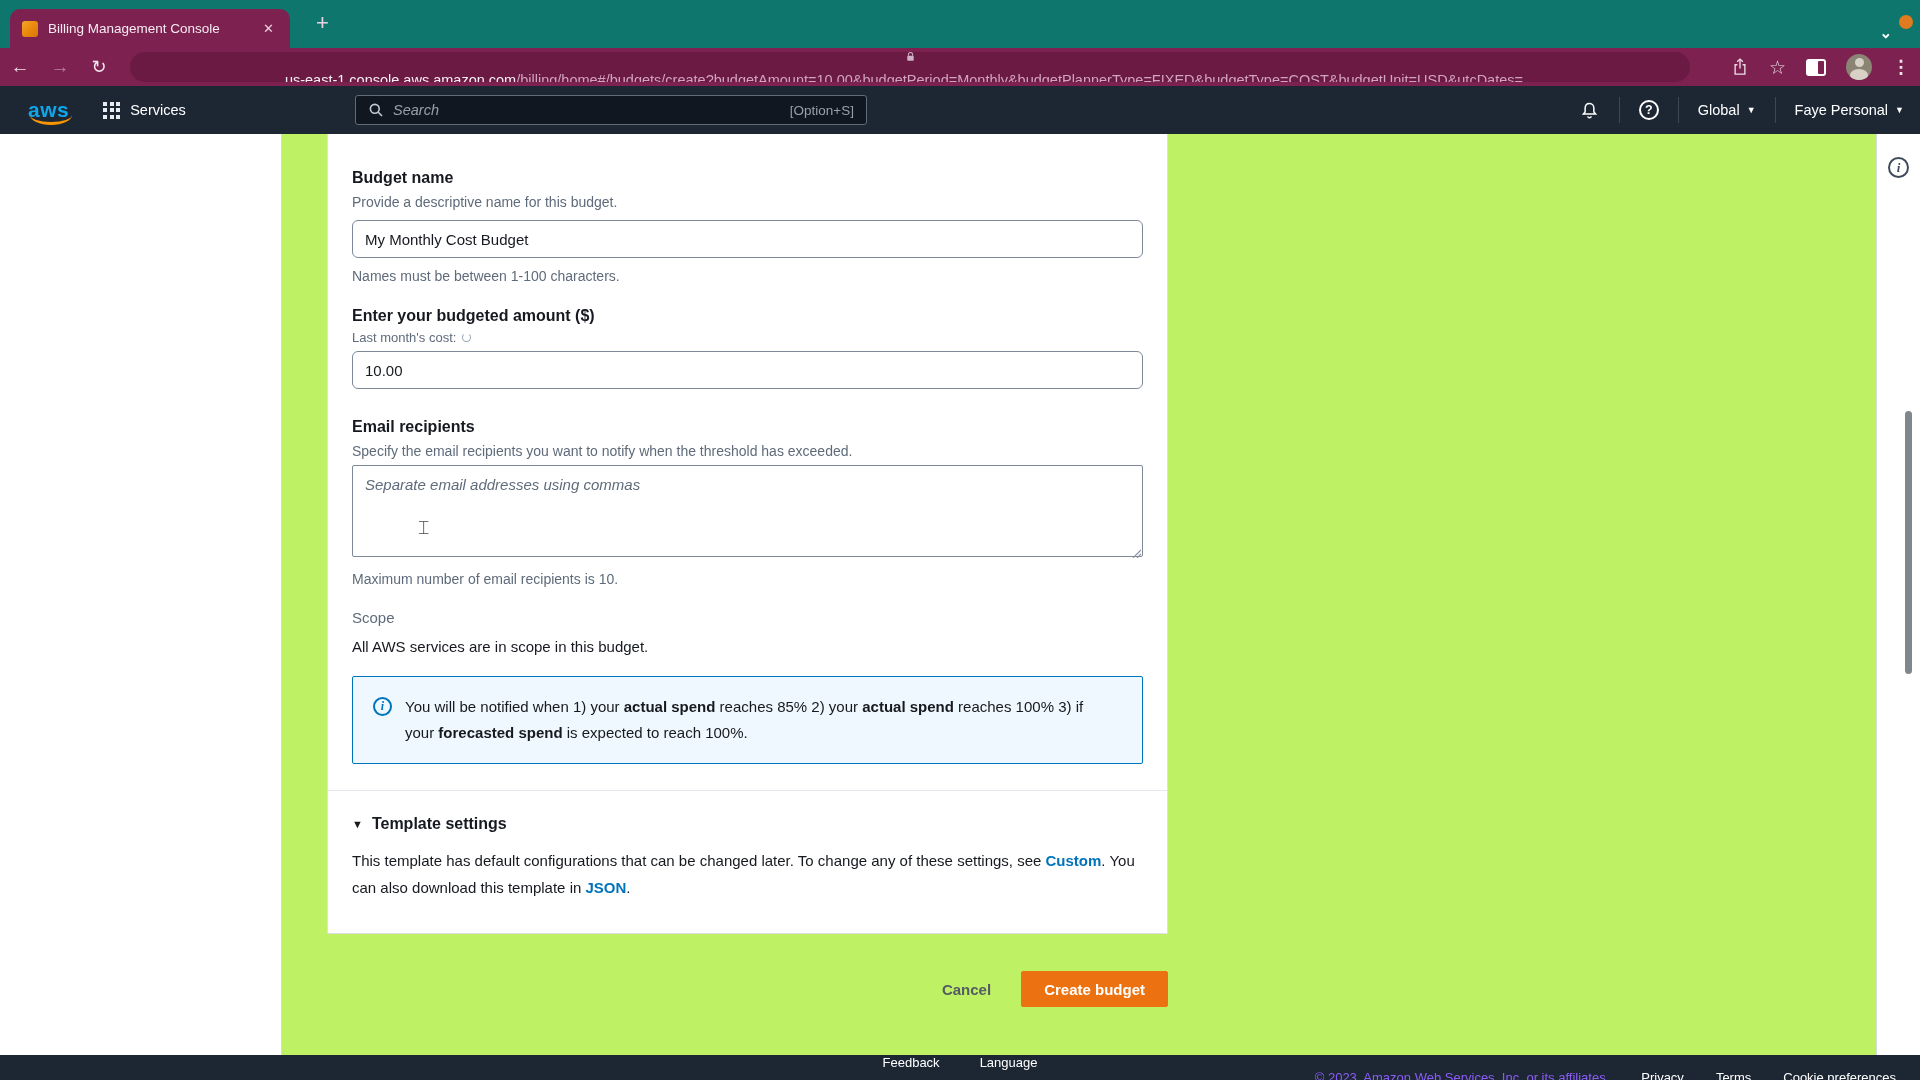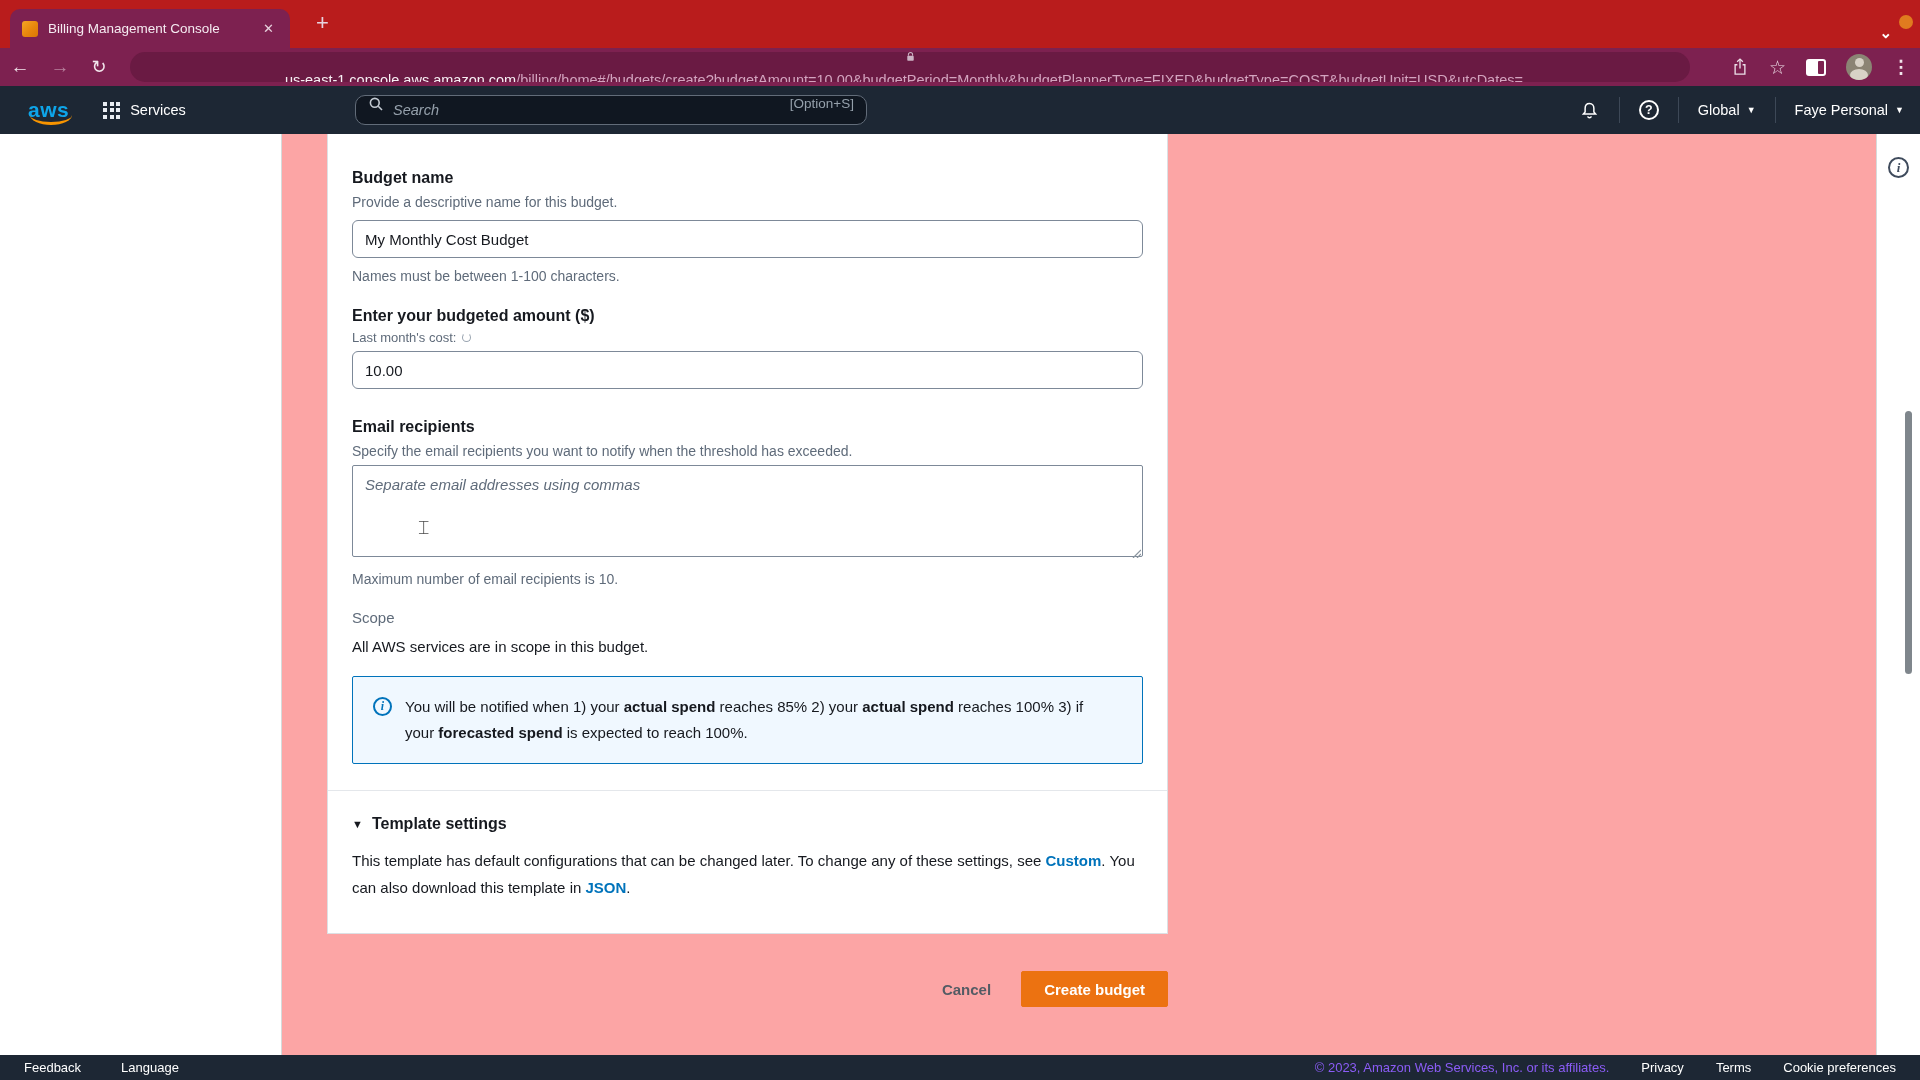--- a/index.html
+++ b/index.html
@@ -1,20 +1,20 @@
 <!DOCTYPE html>
 <html><head>
 <meta charset="utf-8">
 <style>
   * { margin:0; padding:0; box-sizing:border-box; }
   html,body { width:1920px; height:1080px; overflow:hidden; font-family:"Liberation Sans", sans-serif; }
   .screen { position:relative; width:1920px; height:1080px; background:#f2f3f3; }
 
   
-  .tabstrip { position:absolute; left:0; top:0; width:1920px; height:48px; background:#b91c1c; }
+  .tabstrip { position:absolute; left:0; top:0; width:1920px; height:48px; background:#0f766e; }
   .tab { position:absolute; left:10px; top:9px; width:280px; height:39px; background:#7d2150;
          border-radius:10px 10px 0 0; display:flex; align-items:center; padding:0 12px; gap:10px; }
   .favicon { width:16px; height:16px; border-radius:3px;
              background:linear-gradient(135deg,#f5a623 0%, #e8860d 55%, #d97706 100%); flex:0 0 auto; }
   .tab-title { color:#f5ebf1; font-size:13.5px; white-space:nowrap; overflow:hidden; flex:1; }
   .tab-close { color:#e7d2de; font-size:13px; cursor:default; padding:2px 4px; }
   .newtab { position:absolute; left:316px; top:12px; color:#e7d2de; font-size:22px; line-height:22px; }
   .reddot { position:absolute; right:7px; top:15px; width:14px; height:14px; border-radius:50%; background:#e07b1f; }
   .chrome-chevron { position:absolute; right:28px; top:24px; color:#fff; font-size:15px; font-weight:700; }
 
@@ -41,33 +41,33 @@
   .awsnav { position:absolute; left:0; top:86px; width:1920px; height:48px; background:#1d2734;
             display:flex; align-items:center; color:#fff; }
   .awslogo { position:relative; margin-left:28px; font-size:21px; font-weight:700; letter-spacing:.5px; color:#0ea5e9; }
   .awslogo::after { content:""; position:absolute; left:2px; right:-3px; bottom:-3px; height:9px;
                     border-bottom:3px solid #f79400; border-radius:0 0 60% 60% / 0 0 100% 100%; }
   .navdivider { width:1px; height:26px; background:#3d4857; }
   .services { display:flex; align-items:center; gap:10px; margin-left:34px; font-size:14.5px; }
   .gridicon { display:grid; grid-template-columns:repeat(3,4px); grid-gap:2.5px; }
   .gridicon i { width:4px; height:4px; background:#e9edf2; display:block; }
   .searchbox { position:absolute; left:355px; top:9px; width:512px; height:30px; background:#101721;
-               border:1px solid #626c79; border-radius:10px; display:flex; padding:0 12px; gap:9px; }
+               border:1px solid #626c79; border-radius:3px; display:flex; align-items:center; padding:0 12px; gap:9px; }
   .searchbox input { flex:1; background:transparent; border:none; outline:none; color:#d7dde3;
                      font-size:14.5px; font-style:italic; font-family:"Liberation Sans", sans-serif; }
   .searchbox input::placeholder { color:#95a0ab; }
   .search-shortcut { color:#95a0ab; font-size:13.5px; }
   .awsnav-right { position:absolute; right:16px; top:0; height:48px; display:flex; align-items:center; gap:19px; font-size:14.5px; }
   .helpicon { width:20px; height:20px; border:2px solid #fff; border-radius:50%; display:flex; align-items:center;
               justify-content:center; font-size:12.5px; font-weight:700; color:#fff; }
   .menu-caret { font-size:9px; margin-left:7px; color:#fff; }
   .navitem { display:flex; align-items:center; }
 
   
-  .page { position:absolute; left:0; top:134px; width:1920px; height:921px; background:#fca5a5; }
+  .page { position:absolute; left:0; top:134px; width:1920px; height:921px; background:#bef264; }
   .sidebar { position:absolute; left:0; top:0; width:282px; height:100%; background:#fff; border-right:1px solid #d5dbdb; }
   .toolspanel { position:absolute; right:0; top:0; width:44px; height:100%; background:#fff; border-left:1px solid #d5dbdb; }
   .infoicon-dark { position:absolute; top:23px; left:11px; width:21px; height:21px; border:2px solid #3f4b5c; border-radius:50%;
                    color:#3f4b5c; display:flex; align-items:center; justify-content:center;
                    font-family:"Liberation Serif", serif; font-style:italic; font-weight:700; font-size:13px; }
   .scroll-thumb { position:absolute; right:8px; top:411px; width:7px; height:263px; background:#7f868c; border-radius:4px; }
 
   .card { position:absolute; left:327px; top:0; width:841px; height:800px; background:#fff;
           border:1px solid #dce0e4; border-top:none; padding:34px 24px 0 24px; }
   .fieldlabel { font-size:16px; font-weight:700; color:#16191f; line-height:20px; }
@@ -106,21 +106,21 @@
 
   .actions { position:absolute; left:327px; top:837px; width:841px; display:flex; justify-content:flex-end;
              align-items:center; gap:30px; }
   .cancel-btn { background:none; border:none; font-size:15px; font-weight:700; color:#545b64;
                 font-family:"Liberation Sans", sans-serif; cursor:pointer; }
   .create-btn { background:#ec7211; border:1px solid #ec7211; border-radius:2px; color:#fff; font-weight:700;
                 font-size:15px; height:36px; padding:0 22px; font-family:"Liberation Sans", sans-serif; cursor:pointer; }
 
   
   .footer { position:absolute; left:0; bottom:0; width:1920px; height:25px; background:#1d2734;
-            display:flex; align-items:center; padding:0 24px; font-size:13px; color:#fff; }
+            display:flex; align-items:center; padding:0 24px; font-size:13px; color:#fff;flex-direction:column; }
   .footer-left { display:flex; gap:40px; }
   .footer-right { margin-left:auto; display:flex; gap:32px; align-items:center; }
   .copyright { color:#8b5cf6; }
   .flink { color:#fff; cursor:pointer; }
 </style>
 </head>
 <body>
 
 <div class="screen">
 

